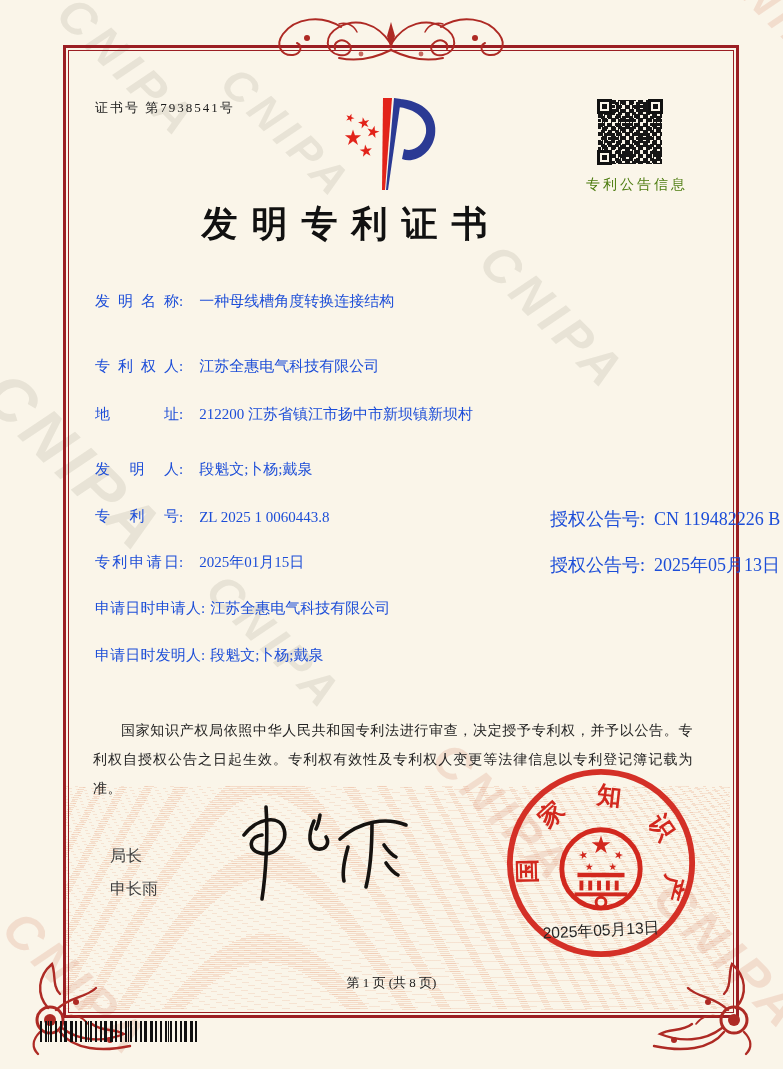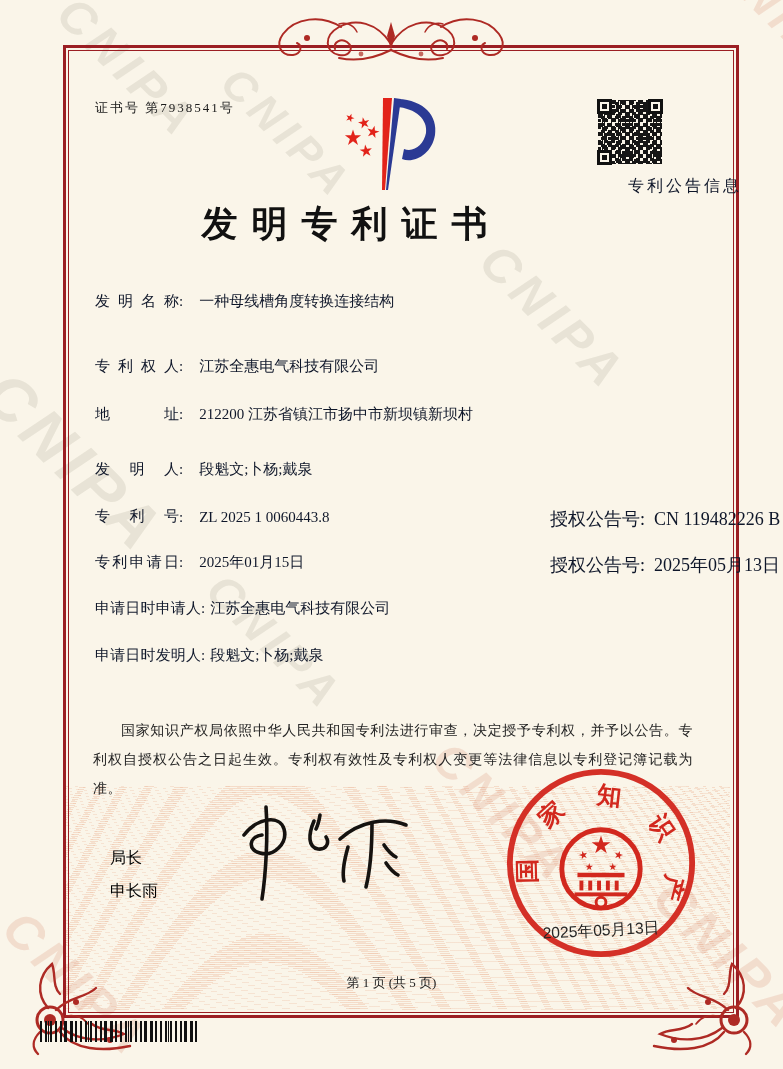--- a/index.html
+++ b/index.html
@@ -39,44 +39,44 @@
   .logo{position:absolute;left:328px;top:90px;z-index:4;}
   .qr{
     position:absolute;left:598px;top:100px;width:64px;height:64px;z-index:4;
     background:
       repeating-conic-gradient(#161616 0 25%, transparent 0 50%) 0 0/9px 9px,
       repeating-conic-gradient(#161616 0 25%, transparent 0 50%) 3px 5px/7px 7px;
   }
   .finder{position:absolute;width:15px;height:15px;background:#faf5e9;border:3px solid #111;box-sizing:border-box;}
   .finder::after{content:"";position:absolute;left:2px;top:2px;width:5px;height:5px;background:#111;}
   .f-tl{left:-1px;top:-1px}.f-tr{right:-1px;top:-1px}.f-bl{left:-1px;bottom:-1px}
-  .qr-label{position:absolute;left:586px;top:176px;font-size:16px;letter-spacing:3px;color:#0f172a;z-index:4;margin-left:42px;}
+  .qr-label{position:absolute;left:586px;top:176px;font-size:14px;letter-spacing:3px;color:#4d7c0f;z-index:4;}
   .title{
     position:absolute;left:0;top:200px;width:689px;text-align:center;z-index:4;
     font-size:36px;font-weight:700;letter-spacing:14px;color:#111;text-indent:14px;
   }
   
-  .row{position:absolute;left:95px;font-size:15px;white-space:nowrap;z-index:4;color:#0f172a;}
+  .row{position:absolute;left:95px;font-size:15px;white-space:nowrap;z-index:4;color:#1d4ed8;}
   .fl{display:inline-block;width:84px;text-align:justify;text-align-last:justify;vertical-align:bottom;}
   .fl.wide{width:106px;}
   .colon{margin-right:16px;}
   .colon.tight{margin-right:5px;}
   .rcol{position:absolute;left:455px;top:0;font-size:18px;white-space:nowrap;}
   .rcol .colon{margin-right:9px;}
   .r1{top:292px}.r2{top:357px}.r3{top:405px}.r4{top:460px}
   .r5{top:507px}.r6{top:553px}.r7{top:599px}.r8{top:646px}
   
   .statement{
     position:absolute;left:93px;top:716px;width:600px;z-index:4;
     font-size:14px;line-height:29px;text-indent:2em;letter-spacing:.6px;
     text-align:justify;color:#242424;
   }
   
   .signer{position:absolute;left:110px;top:841px;z-index:4;
-    font-family:Liberation Serif, serif;font-size:16px;color:#000000;line-height:33px;}
+    font-family:Liberation Mono, monospace;font-size:16px;color:#404040;line-height:33px;}
   .signature{position:absolute;left:222px;top:795px;z-index:4;}
   .seal{position:absolute;left:503px;top:765px;z-index:5;}
   
   .page-num{position:absolute;left:0;top:974px;width:783px;text-align:center;font-size:13px;z-index:4;color:#222;}
   .barcode{
     position:absolute;left:40px;top:1021px;width:158px;height:21px;z-index:4;
     background:
       repeating-linear-gradient(90deg,#111 0 2px,transparent 2px 5px),
       repeating-linear-gradient(90deg,#111 0 1px,transparent 1px 8px);
   }
@@ -244,16 +244,16 @@
       <rect x="87" y="118" width="4" height="10"></rect>
       <rect x="96" y="118" width="4" height="10"></rect>
       <rect x="105" y="118" width="4" height="10"></rect>
       <rect x="114" y="118" width="4" height="10"></rect>
       <rect x="73" y="130" width="54" height="4"></rect>
       <circle cx="100" cy="140" r="5" fill="none" stroke="#d2281e" stroke-width="3"></circle>
     </g>
     <text x="100" y="174" text-anchor="middle" font-size="16" fill="#262626" font-family="'Liberation Sans',sans-serif" transform="rotate(-3 100 170)">2025年05月13日</text>
   </svg>
 
-  <div class="page-num">第 1 页 (共 5 页)</div>
+  <div class="page-num">第 1 页 (共 8 页)</div>
   <div class="barcode"></div>
 
 </div>
 
 </body></html>

